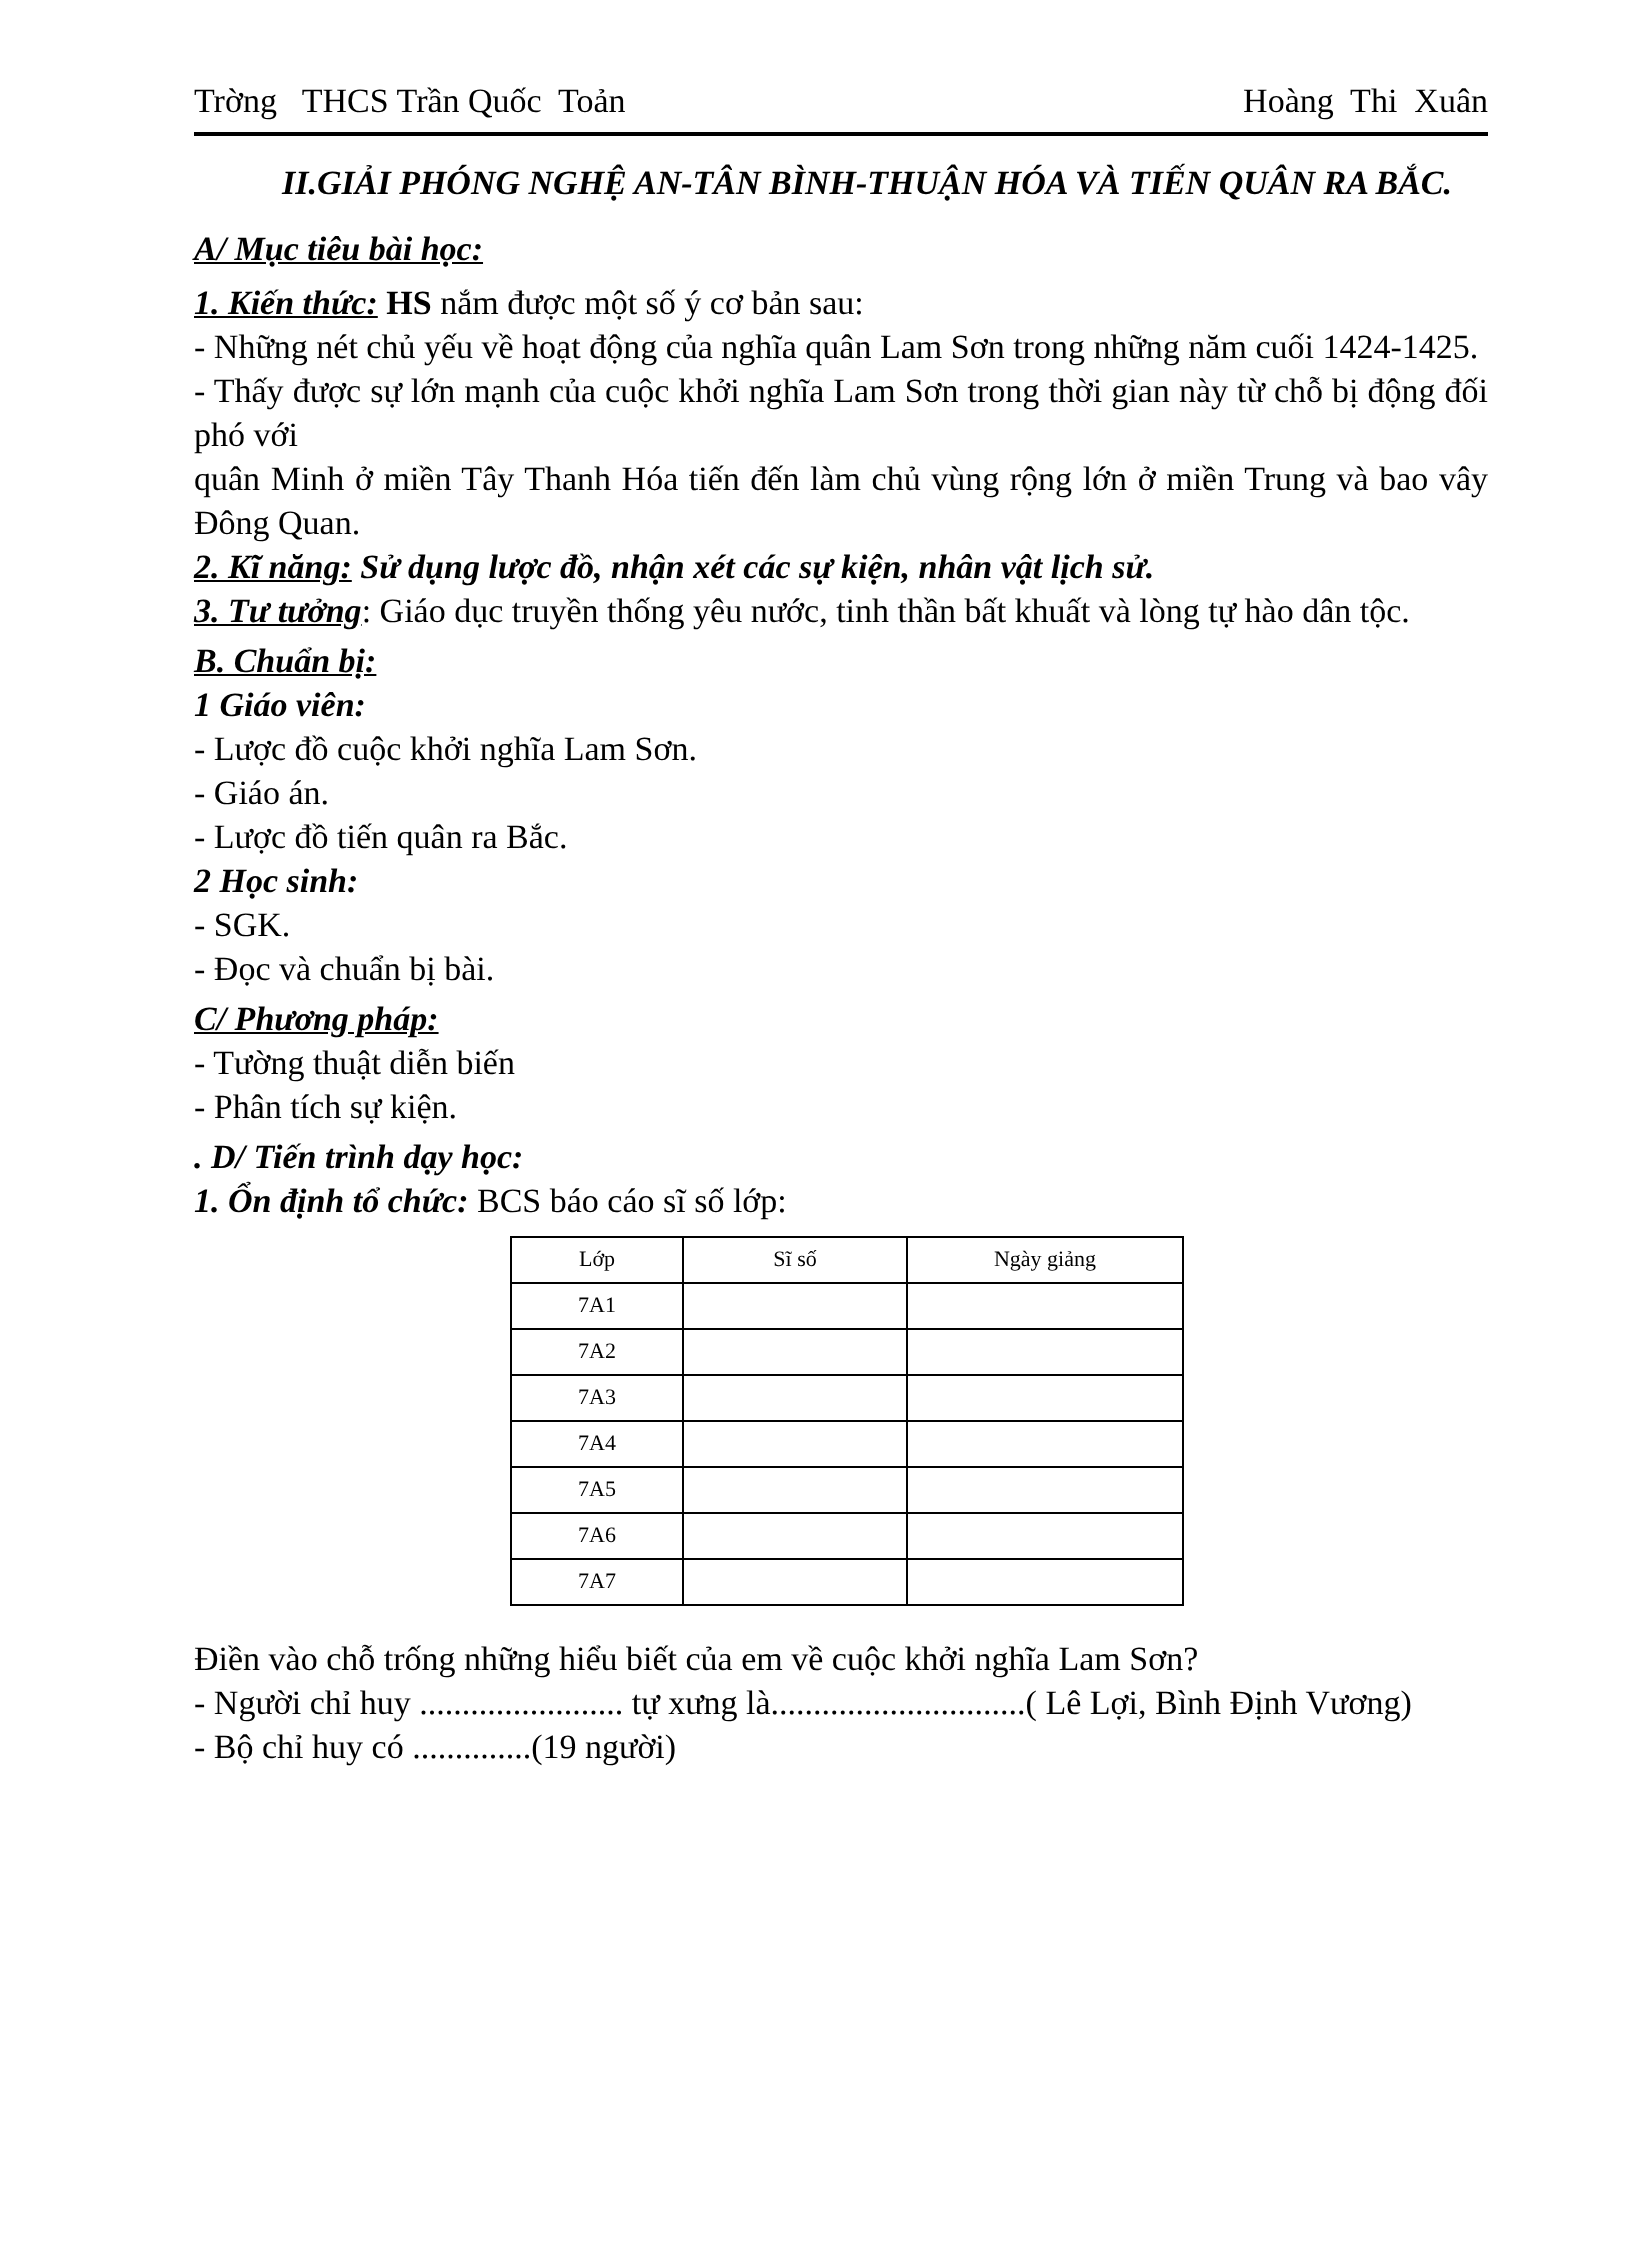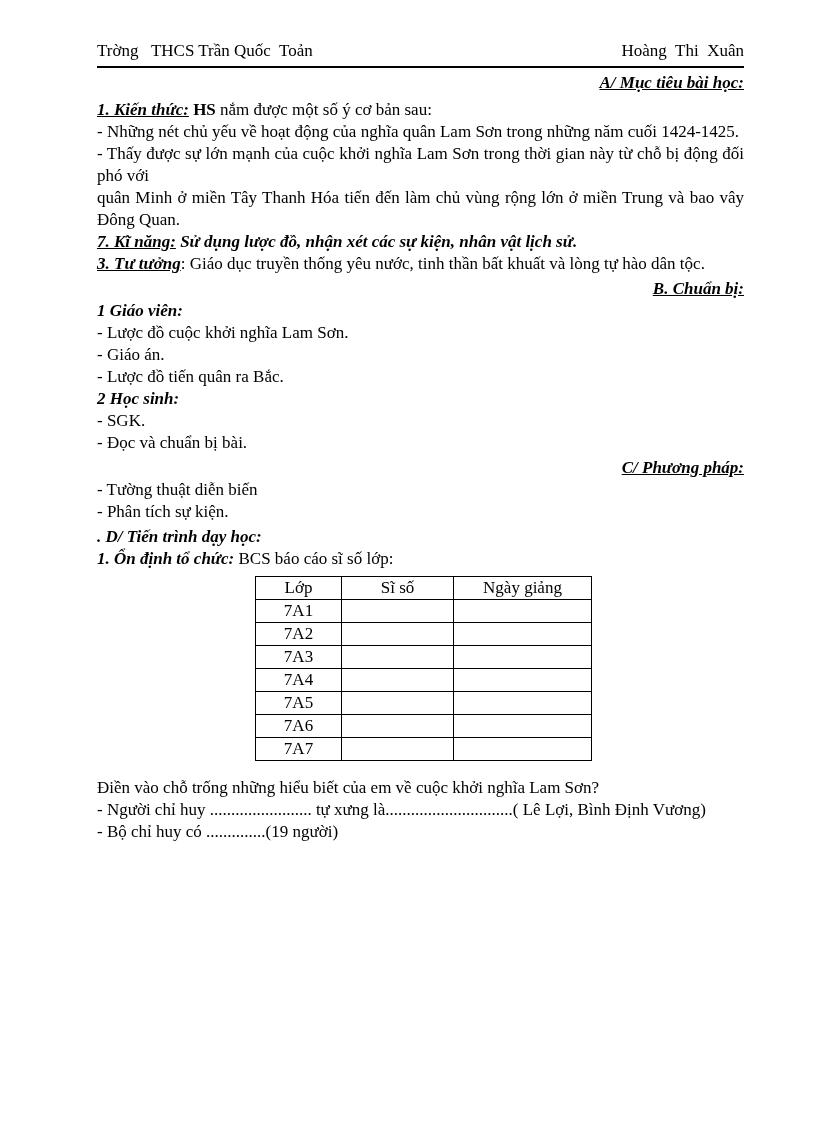--- a/index.html
+++ b/index.html
@@ -13,21 +13,21 @@
     color: #000;
     font-family: "Liberation Serif", "DejaVu Serif", serif;
     font-size: 17px;
     line-height: 22px;
     padding: 40px 72px 0 97px;
     overflow: hidden;
   }
   p { margin: 0; }
   .bi { font-weight: bold; font-style: italic; }
   .b  { font-weight: bold; }
-  .u  { text-decoration: underline; text-align: right; }
+  .u  { text-decoration: underline; }
   .just { text-align: justify; }
   .pre { white-space: pre-wrap; }
 
   .header {
     display: flex;
     justify-content: space-between;
     align-items: flex-end;
     border-bottom: 2.5px solid #000;
     padding-bottom: 4px;
   }
@@ -47,21 +47,21 @@
   table.class-table {
     border-collapse: collapse;
     margin: 6px 0 16px 158px;
     table-layout: fixed;
   }
   .class-table td {
     border: 1.5px solid #000;
     height: 23px;
     padding: 0 4px;
     text-align: center;
-    font-size: 17px;
+    font-size: 11px;
     vertical-align: middle;
   }
 
   .kiemtra { margin-top: 14px; }
 
   .footer {
     position: absolute;
     left: 97px;
     right: 72px;
     top: 1040px;
@@ -81,30 +81,31 @@
 </head>
 <body>
 
 <div class="page">
 
   <div class="header">
     <span class="pre">Trờng   THCS Trần Quốc  Toản</span>
     <span class="pre">Hoàng  Thi  Xuân</span>
   </div>
 
+  <p class="title">II.GIẢI PHÓNG NGHỆ AN-TÂN BÌNH-THUẬN HÓA VÀ TIẾN QUÂN RA BẮC.</p>
 
   <p class="bi u sec-heading">A/ Mục tiêu bài học:</p>
 
   <p class="just"><span class="bi u">1. Kiến thức:</span><span class="b"> HS</span><span> nắm được một số ý cơ bản sau:</span></p>
 
   <p class="just">- Những nét chủ yếu về hoạt động của nghĩa quân Lam Sơn trong những năm cuối 1424-1425.</p>
   <p class="just">- Thấy được sự lớn mạnh của cuộc khởi nghĩa Lam Sơn trong thời gian này từ chỗ bị động đối phó với</p>
   <p class="just">quân Minh ở miền Tây Thanh Hóa tiến đến làm chủ vùng rộng lớn ở miền Trung và bao vây Đông Quan.</p>
 
-  <p class="just bi"><span class="u">7. Kĩ năng:</span><span> Sử dụng lược đồ, nhận xét các sự kiện, nhân vật lịch sử.</span></p>
+  <p class="just bi"><span class="u">2. Kĩ năng:</span><span> Sử dụng lược đồ, nhận xét các sự kiện, nhân vật lịch sử.</span></p>
 
   <p class="just"><span class="bi u">3. Tư tưởng</span><span>: Giáo dục truyền thống yêu nước, tinh thần bất khuất và lòng tự hào dân tộc.</span></p>
 
   <p class="bi u sec-heading-mid">B. Chuẩn bị:</p>
 
   <p class="bi">1 Giáo viên:</p>
   <p>- Lược đồ cuộc khởi nghĩa Lam Sơn.</p>
   <p>- Giáo án.</p>
   <p>- Lược đồ tiến quân ra Bắc.</p>
 

